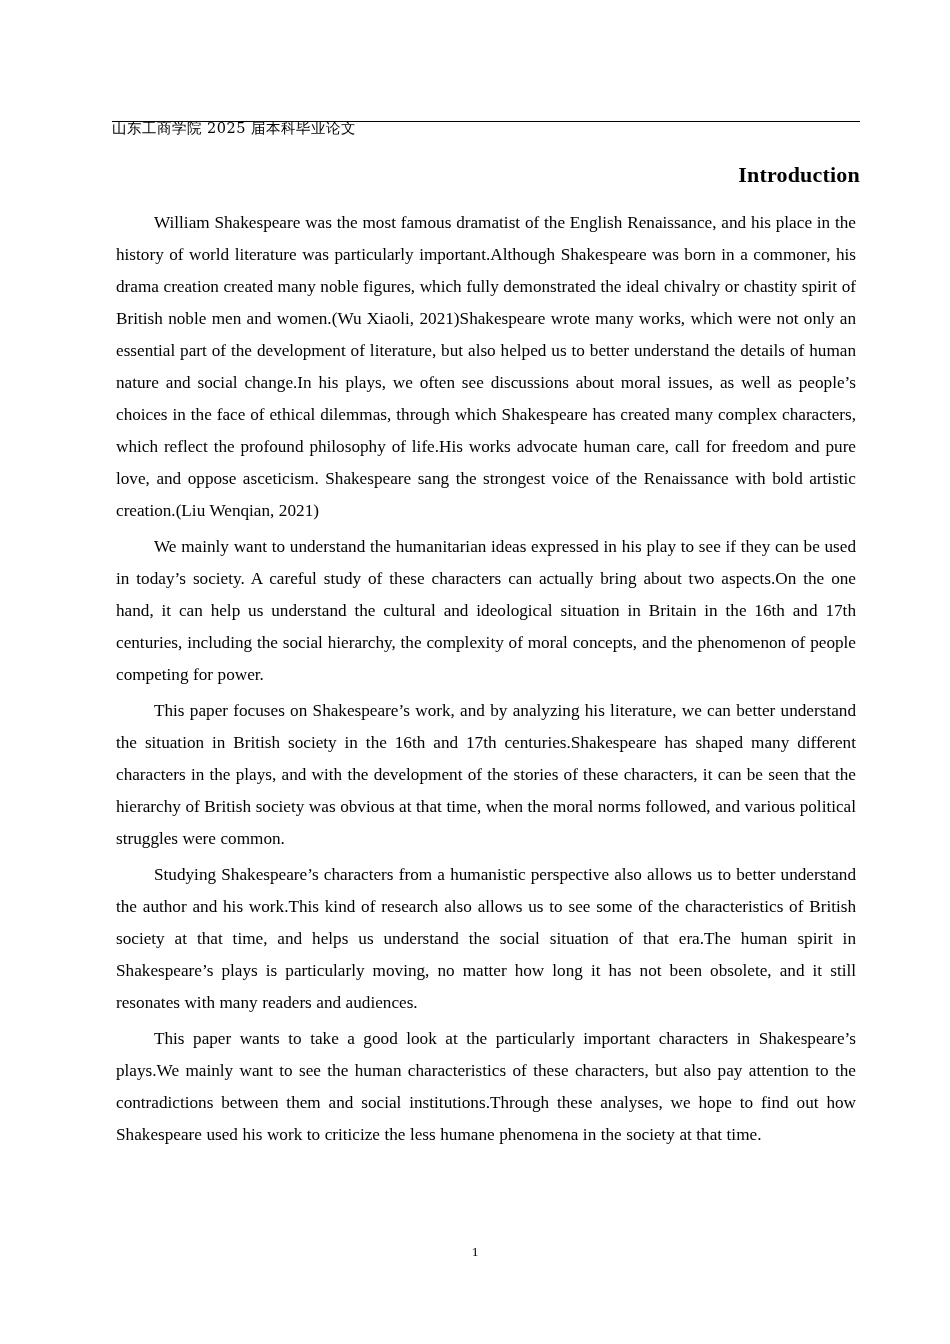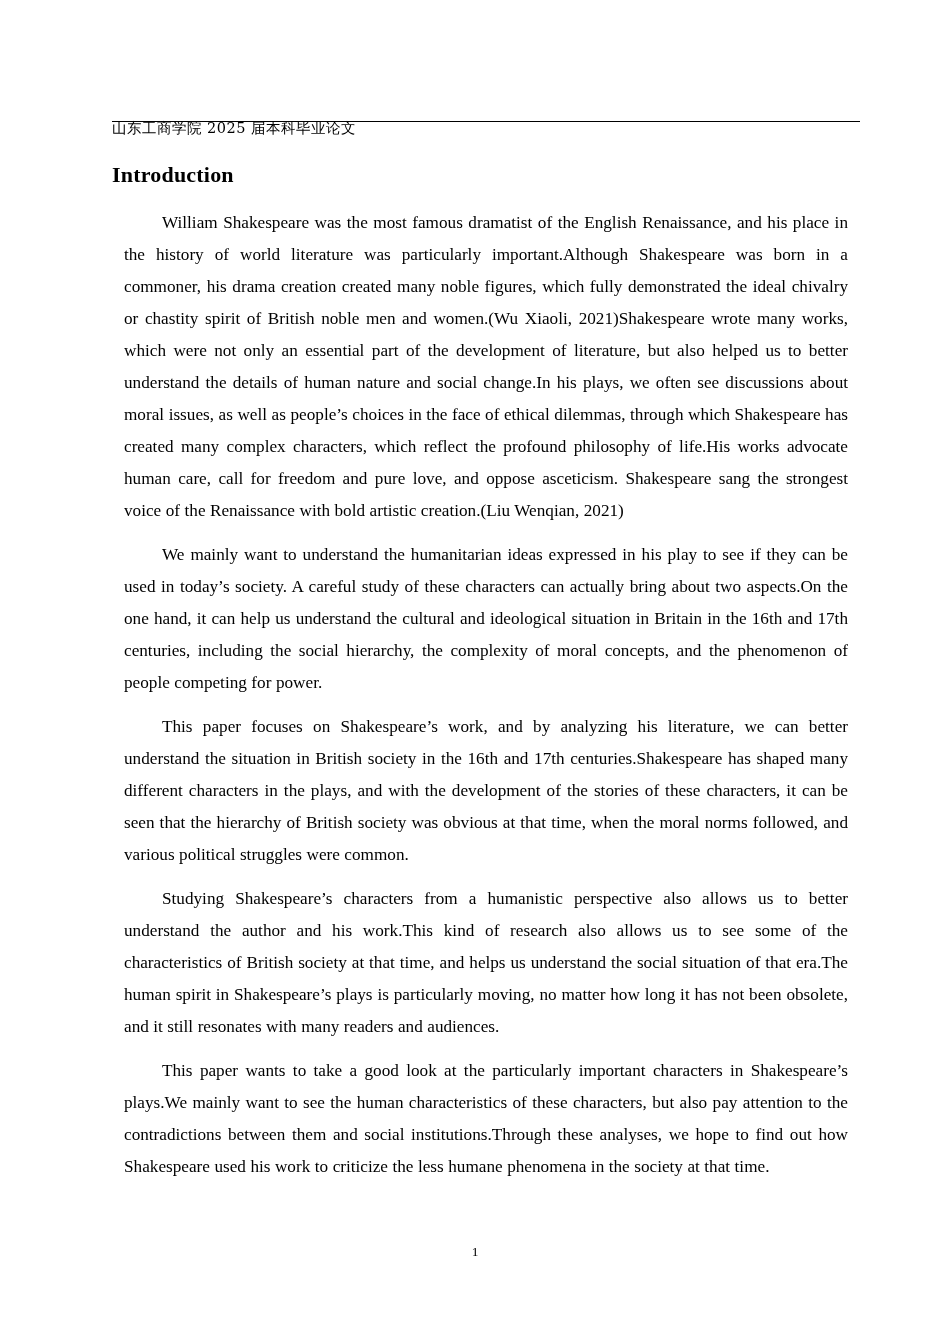--- a/index.html
+++ b/index.html
@@ -53,23 +53,24 @@
     width: 748px;
   }
   h1.section-title {
     font-family: "Liberation Serif", "DejaVu Serif", serif;
     font-size: 22px;
     font-weight: bold;
     margin: 0 0 16px 0;
     padding: 0;
     line-height: 1.4;
     letter-spacing: 0.2px;
+    text-align: right;
   }
   p.body-par {
-    margin: 12px;
+    margin: 4px;
     padding: 0;
     font-size: 17.2px;
     line-height: 32px;
     text-align: justify;
     text-justify: inter-word;
     text-indent: 38px;
     word-spacing: 0.2px;
   }
   .footer {
     position: absolute;

